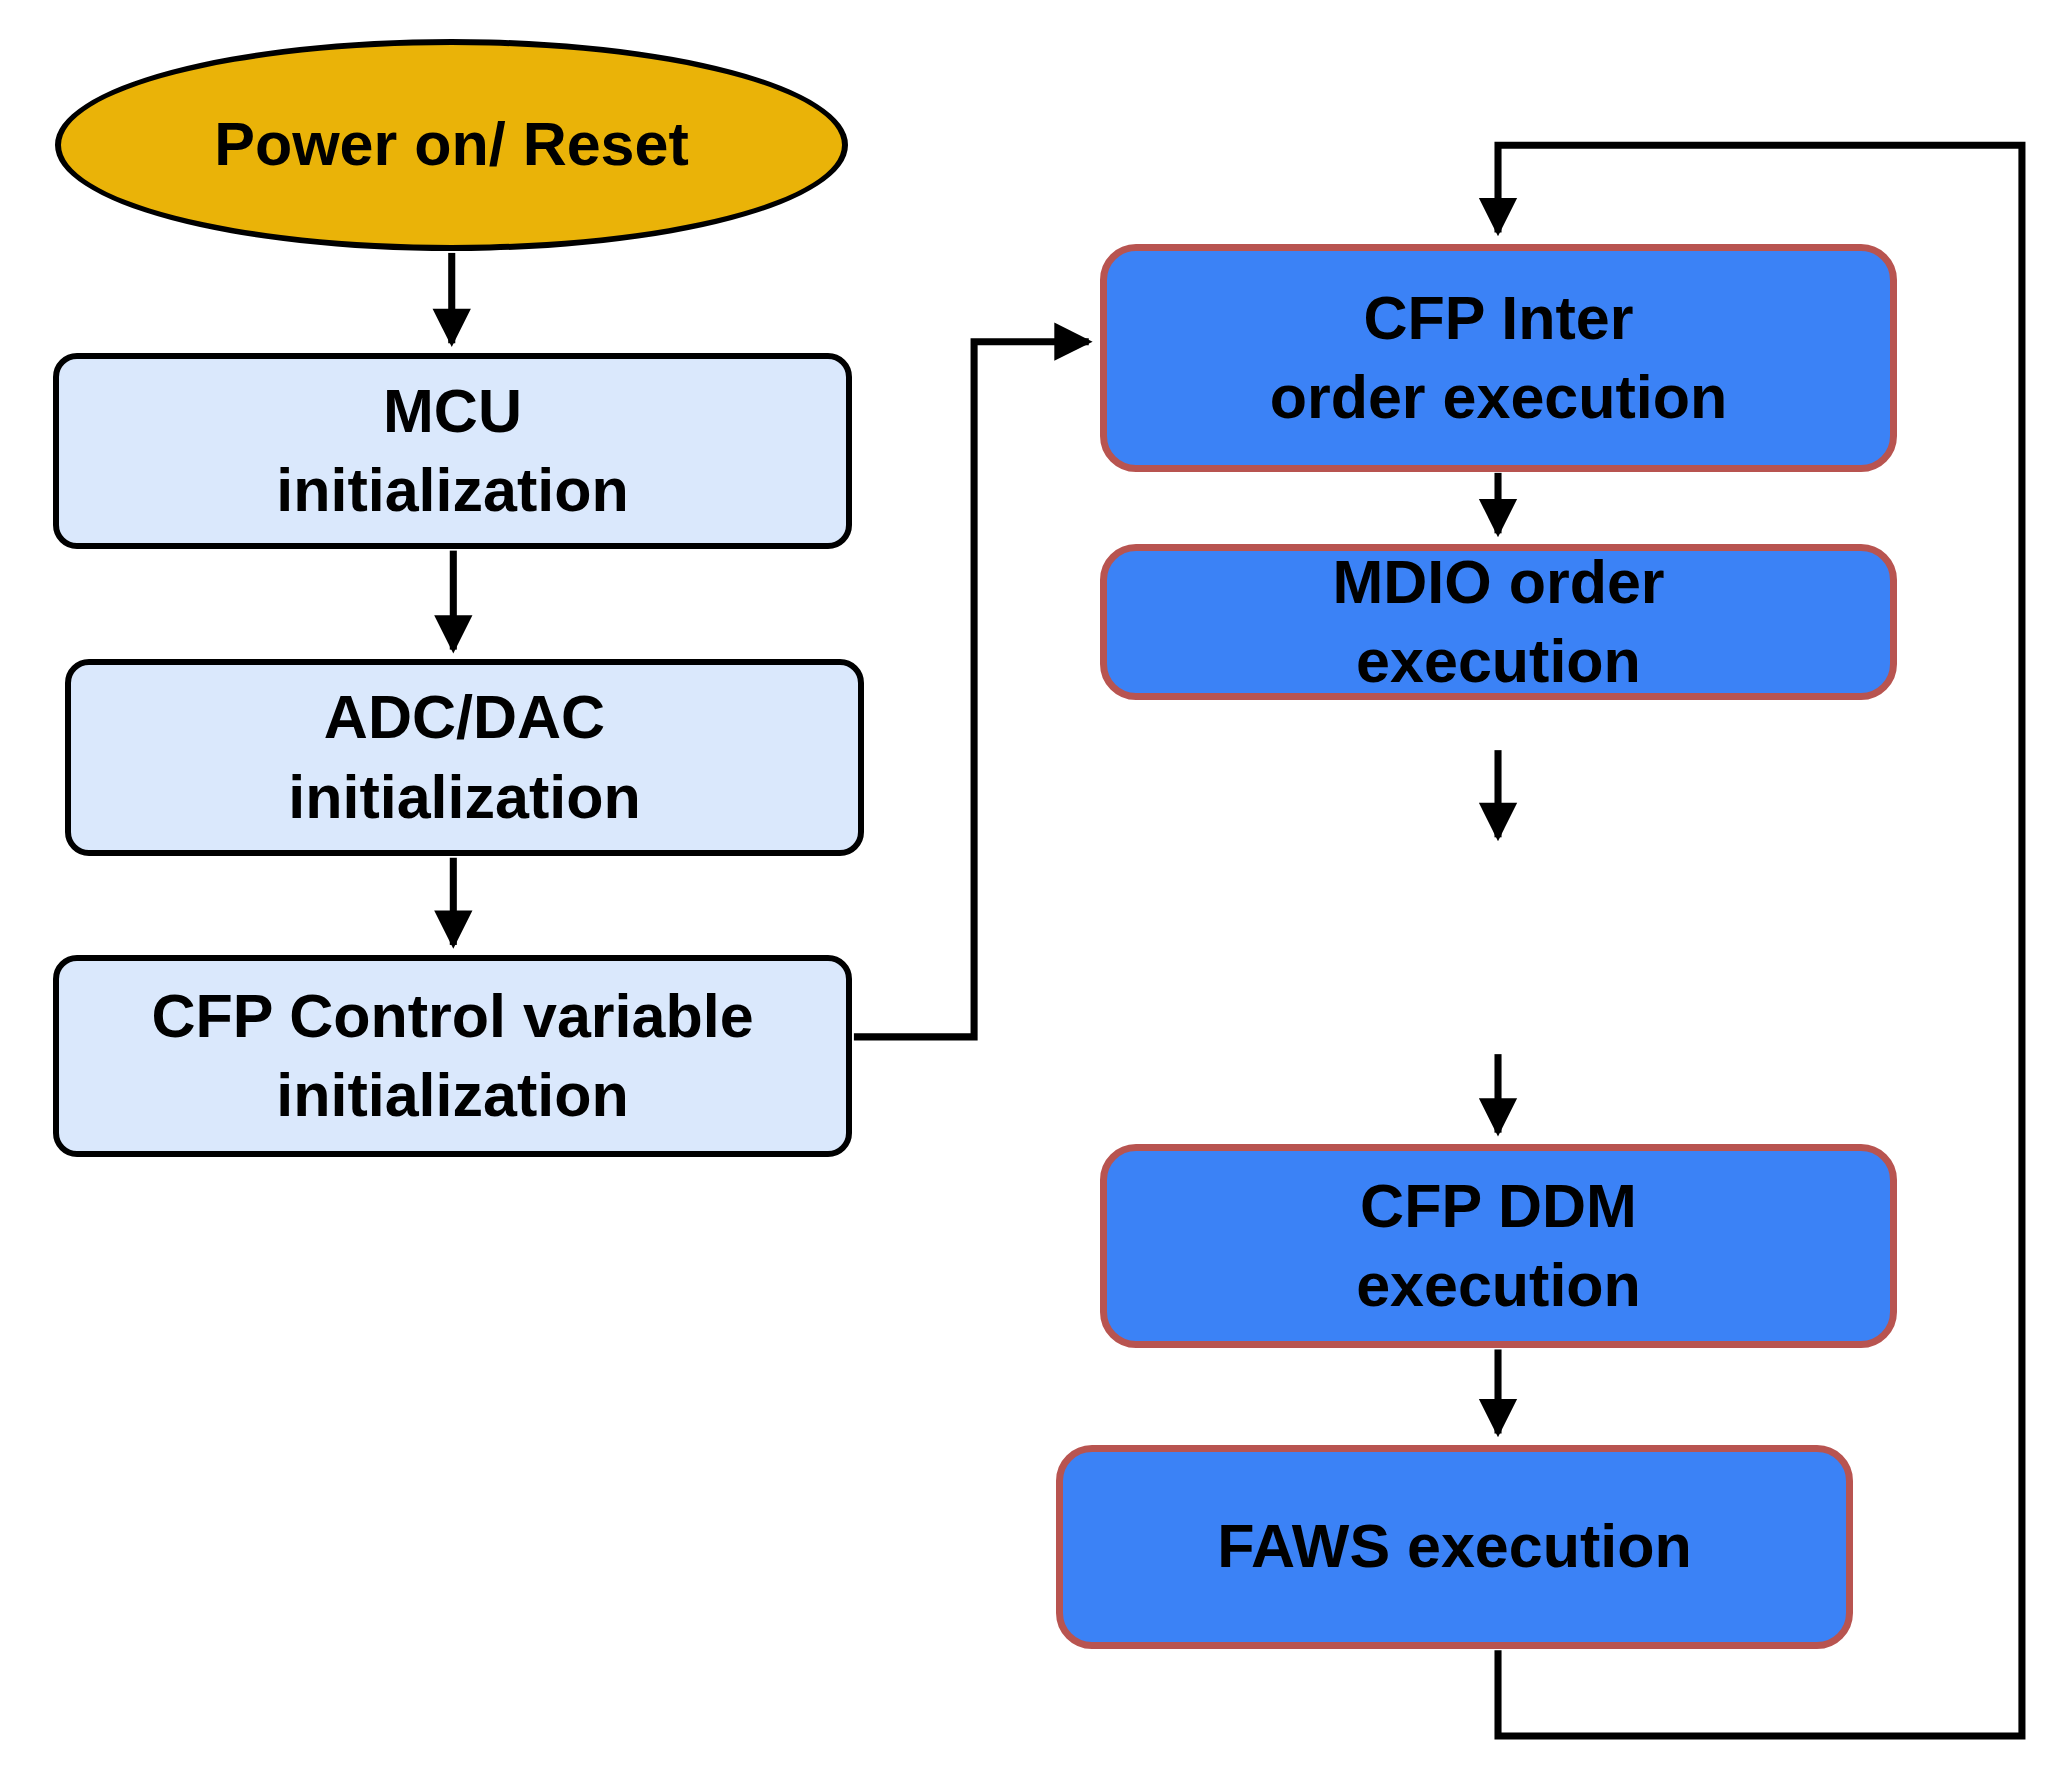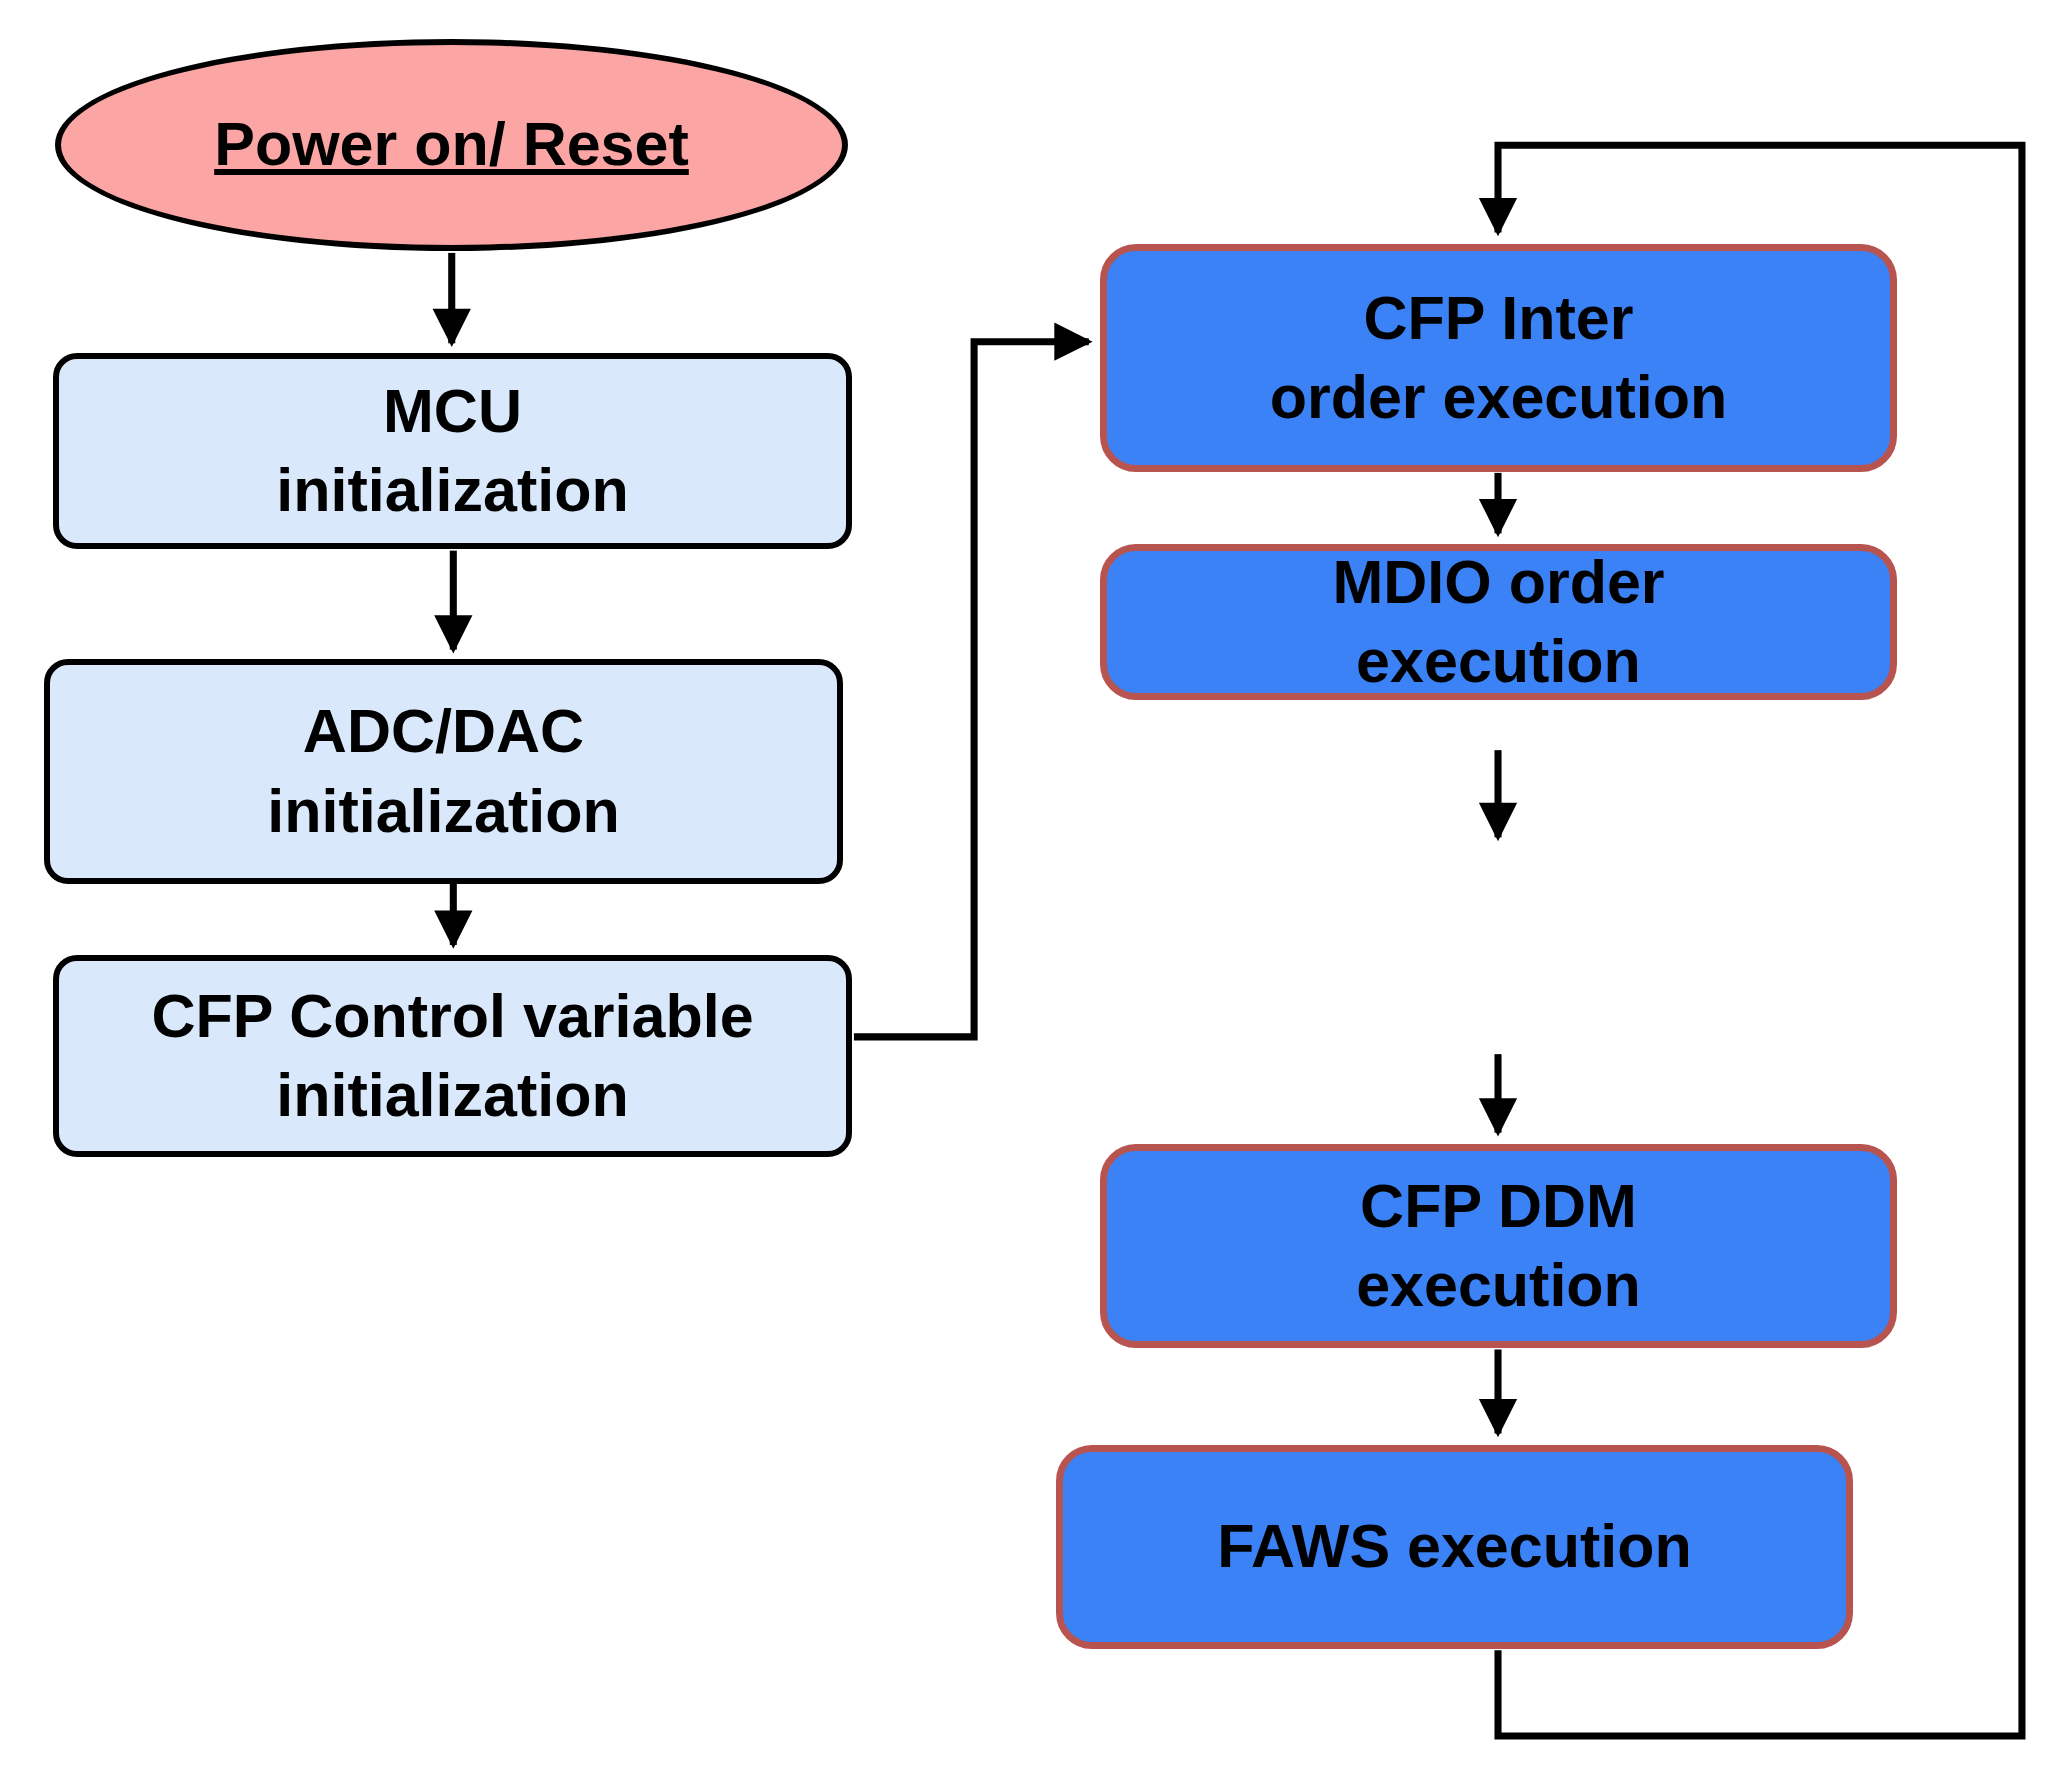--- a/index.html
+++ b/index.html
@@ -33,29 +33,28 @@
     background: #dae8fc;
     border: 6.3px solid #000000;
     border-radius: 24px;
   }
   .exec-node {
     background: #3b82f6;
     border: 7.9px solid #b85450;
     border-radius: 36px;
   }
   .terminator {
-    background: #fca5a5;
+    background: #eab308;
     border: 6.3px solid #000000;
     border-radius: 50%;
-    text-decoration: underline;
   }
   
   .pos-power   { left: 55px;   top: 39px;   width: 793px; height: 212px; }
   .pos-mcu     { left: 53px;   top: 353px;  width: 799px; height: 196px; }
-  .pos-adc     { left: 44px;   top: 659px;  width: 799px; height: 225px; }
+  .pos-adc     { left: 65px;   top: 659px;  width: 799px; height: 197px; }
   .pos-cfpctl  { left: 53px;   top: 955px; width: 799px; height: 202px; }
   
   .pos-inter   { left: 1100px; top: 244px;  width: 797px; height: 228px; }
   .pos-mdio    { left: 1100px; top: 544px;  width: 797px; height: 156px; }
   .pos-state   { left: 1100px; top: 848px; width: 797px; height: 204px; }
   .pos-ddm     { left: 1100px; top: 1144px; width: 797px; height: 204px; }
   .pos-faws    { left: 1056px; top: 1445px; width: 797px; height: 204px; }
 </style>
 </head>
 <body>

